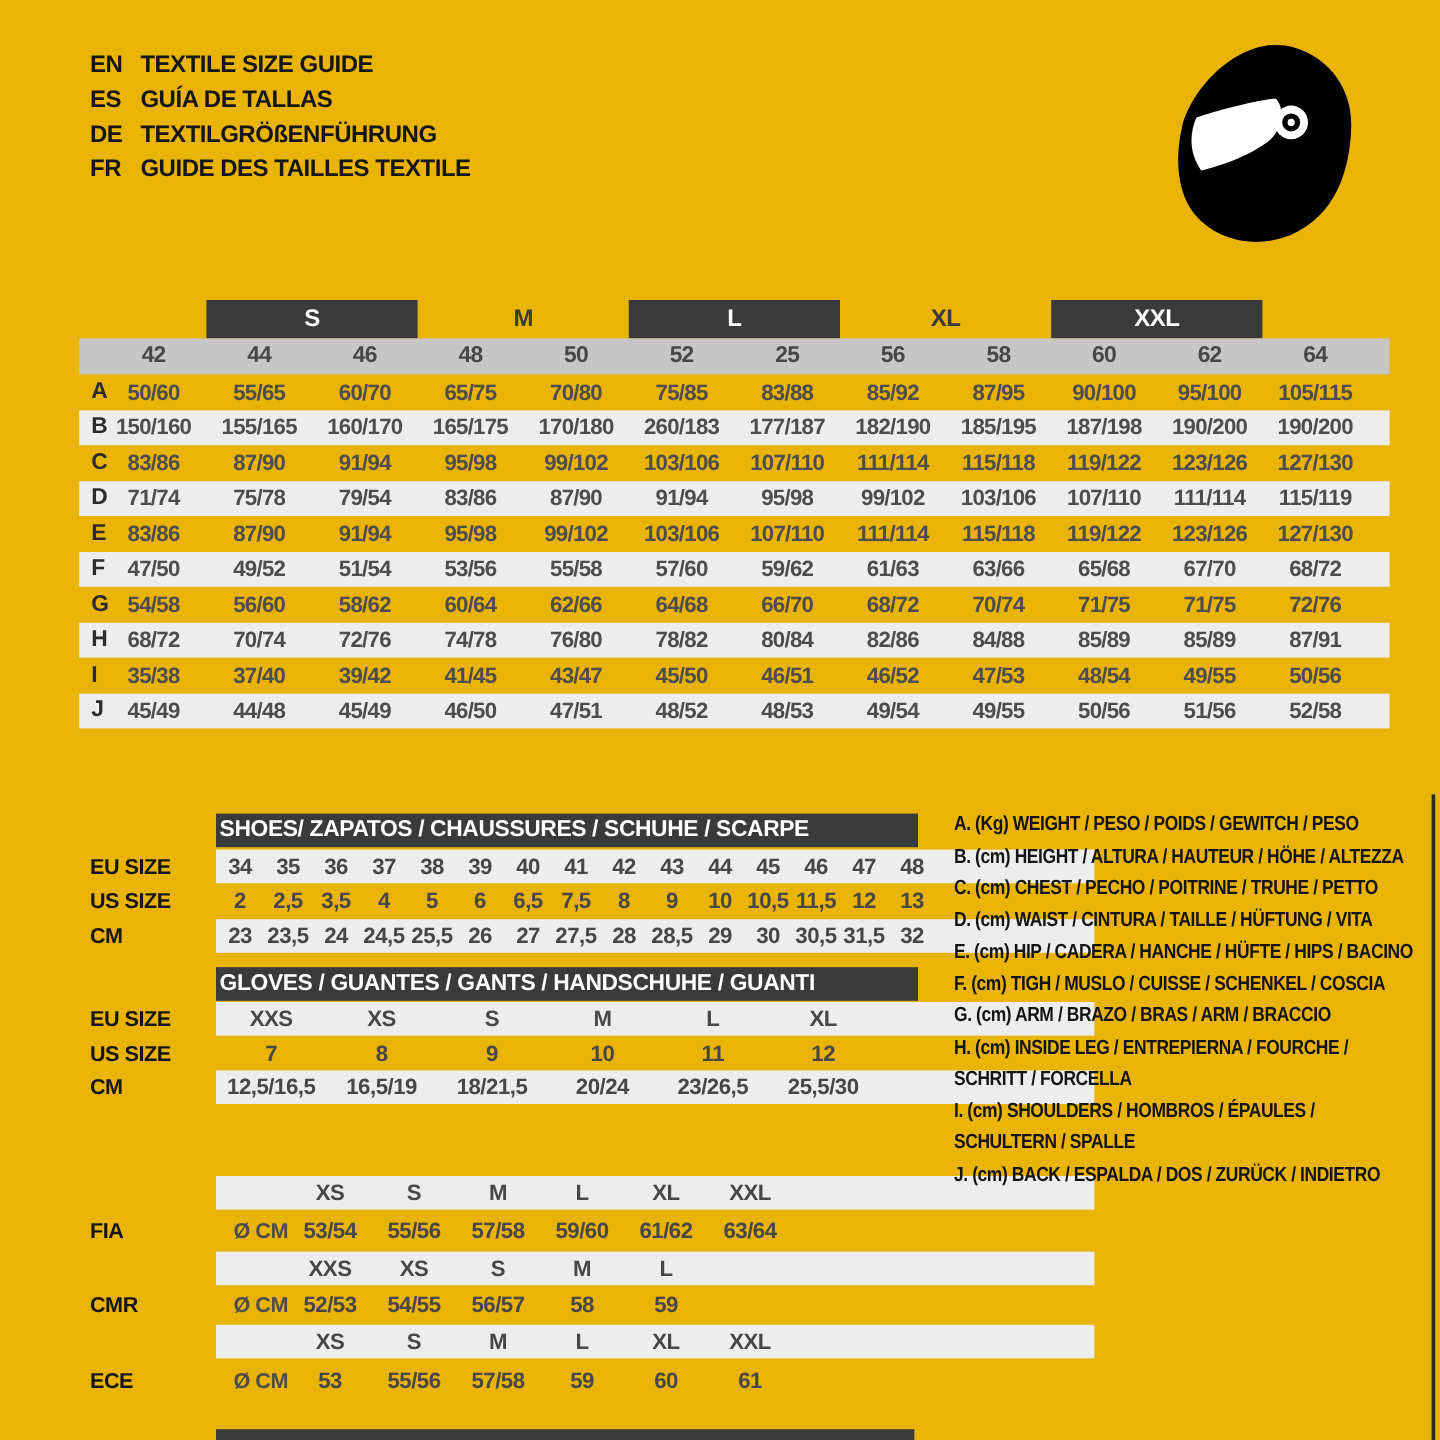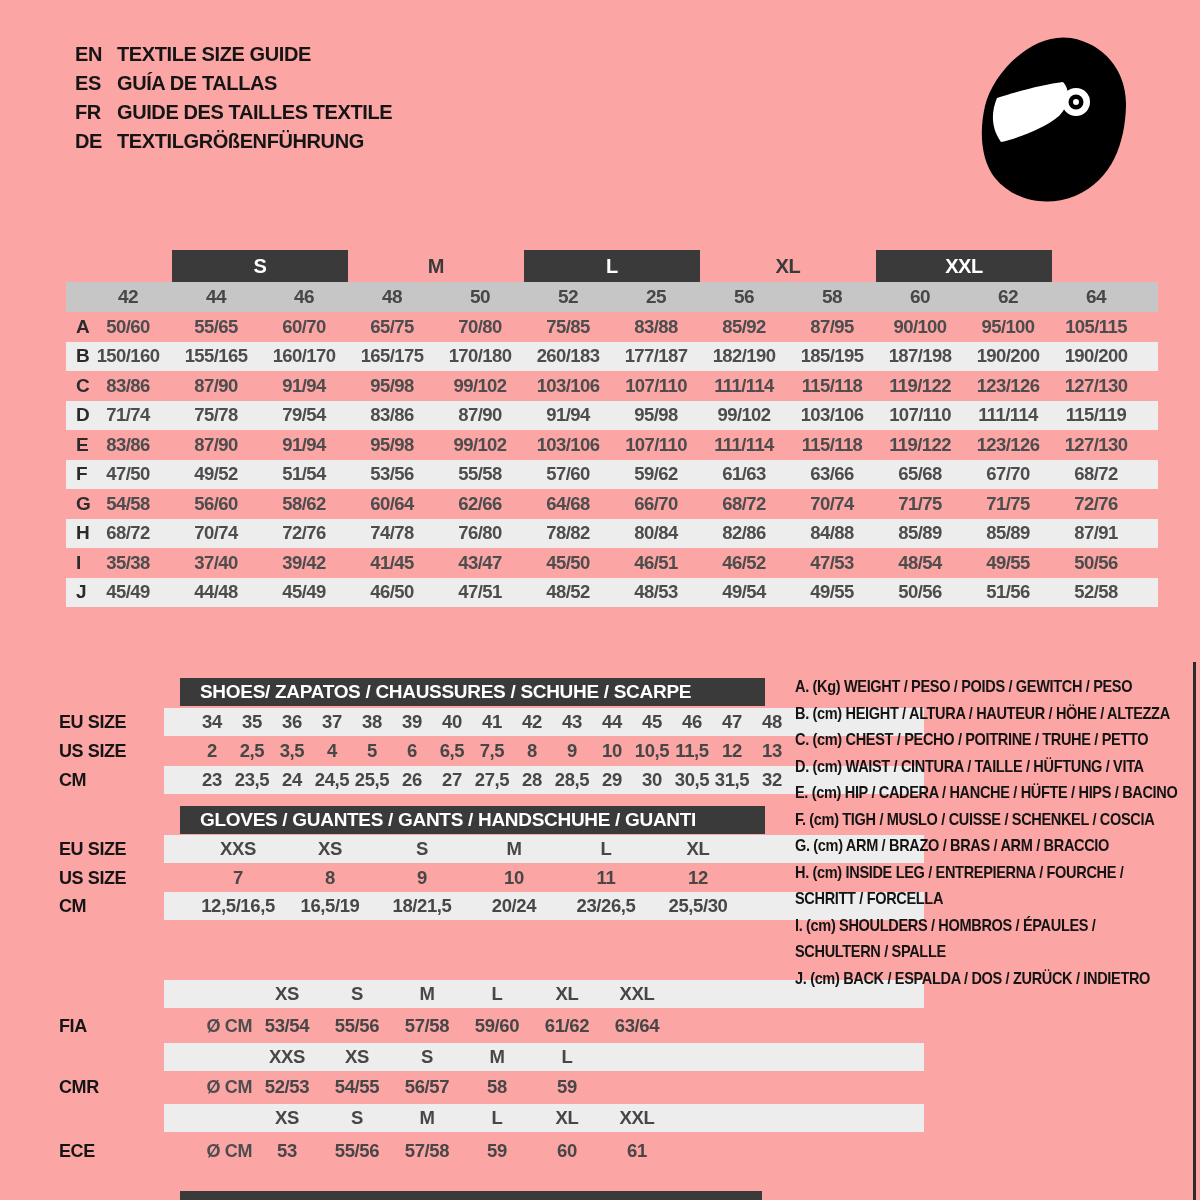--- a/index.html
+++ b/index.html
@@ -1,16 +1,16 @@
 <!DOCTYPE html>
 <html><head>
 <meta charset="utf-8">
 <style>
   html,body{margin:0;padding:0;background:#fff;}
-  .page{position:relative;width:1200px;height:1200px;background:#fca5a5;overflow:hidden;
+  .page{position:relative;width:1200px;height:1200px;background:#eab308;overflow:hidden;
         font-family:"Liberation Sans",sans-serif;font-weight:bold;letter-spacing:-0.4px;}
 
   
   .lang-header{position:absolute;left:75px;top:40px;color:#151515;}
   .lang-line{display:flex;height:29px;align-items:center;font-size:20px;}
   .lang-code{width:42px;}
   
   .helmet-svg{position:absolute;left:975px;top:32px;}
 
   
@@ -22,23 +22,23 @@
            display:grid;grid-template-columns:18px repeat(12,88px) 16px;align-items:center;}
   .numband .val{color:#474747;font-size:19px;}
   .mainrows{position:absolute;left:66px;top:312px;width:1092px;}
   .mrow{display:grid;grid-template-columns:18px repeat(12,88px) 16px;height:29.5px;align-items:center;}
   .mrow.stripe{background:#ededed;}
   .letter{padding-left:10px;color:#2b2b2b;font-size:19px;text-align:left;}
   .val{text-align:center;color:#4d4d4d;font-size:18.5px;letter-spacing:-0.6px;}
 
   
   .bar{position:absolute;left:180px;width:585px;height:28px;background:#3a3a3a;color:#ffffff;
-       font-size:19px;display:flex;align-items:center;padding-left:20px;box-sizing:border-box;
+       font-size:19px;display:flex;align-items:center;padding-left:3px;box-sizing:border-box;
        letter-spacing:-0.3px;}
-  .srow{position:absolute;left:164px;width:732px;height:28px;display:grid;align-items:center;padding-left:28px;}
+  .srow{position:absolute;left:180px;width:732px;height:28px;display:grid;align-items:center;}
   .srow.g{background:#ededed;}
   .srow .rl{position:absolute;left:-105px;width:100px;text-align:left;color:#151515;font-size:18px;}
   .shoes-grid{grid-template-columns:repeat(15,40px) 1fr;}
   .gloves-grid{grid-template-columns:repeat(6,92px) 1fr;}
   .helmet-grid{grid-template-columns:60px repeat(6,70px) 1fr;}
   .unitcell{text-align:right;padding-left:5px;color:#4d4d4d;font-size:18px;}
   .sizecell{text-align:center;color:#474747;font-size:18.5px;}
 
   
   .legend{position:absolute;left:795px;top:674px;width:462px;color:#141414;
@@ -56,26 +56,26 @@
   <div class="lang-header" id="lang-header">
       <div class="lang-line">
         <span class="lang-code">EN</span>
         <span class="lang-title">TEXTILE SIZE GUIDE</span>
       </div>
       <div class="lang-line">
         <span class="lang-code">ES</span>
         <span class="lang-title">GUÍA DE TALLAS</span>
       </div>
       <div class="lang-line">
+        <span class="lang-code">DE</span>
+        <span class="lang-title">TEXTILGRÖßENFÜHRUNG</span>
+      </div>
+      <div class="lang-line">
         <span class="lang-code">FR</span>
         <span class="lang-title">GUIDE DES TAILLES TEXTILE</span>
-      </div>
-      <div class="lang-line">
-        <span class="lang-code">DE</span>
-        <span class="lang-title">TEXTILGRÖßENFÜHRUNG</span>
       </div>
     </div>
 
   <svg class="helmet-svg" width="160" height="180" viewBox="0 0 160 180" aria-hidden="true">
     <path fill="#000000" d="M96,6 C130,12 152,40 151,74 C150,110 138,148 100,164 C70,176 38,168 20,146 C6,128 4,100 10,74 C18,40 58,0 96,6 Z"></path>
     <path fill="#ffffff" d="M22,66 C40,60 70,52 88,50 C96,58 94,74 84,84 C70,96 44,106 26,110 C16,96 16,80 22,66 Z"></path>
     <circle cx="101" cy="70" r="14" fill="#ffffff"></circle>
     <circle cx="101" cy="70" r="7.5" fill="#000000"></circle>
     <circle cx="101" cy="70" r="3" fill="#ffffff"></circle>
   </svg>

